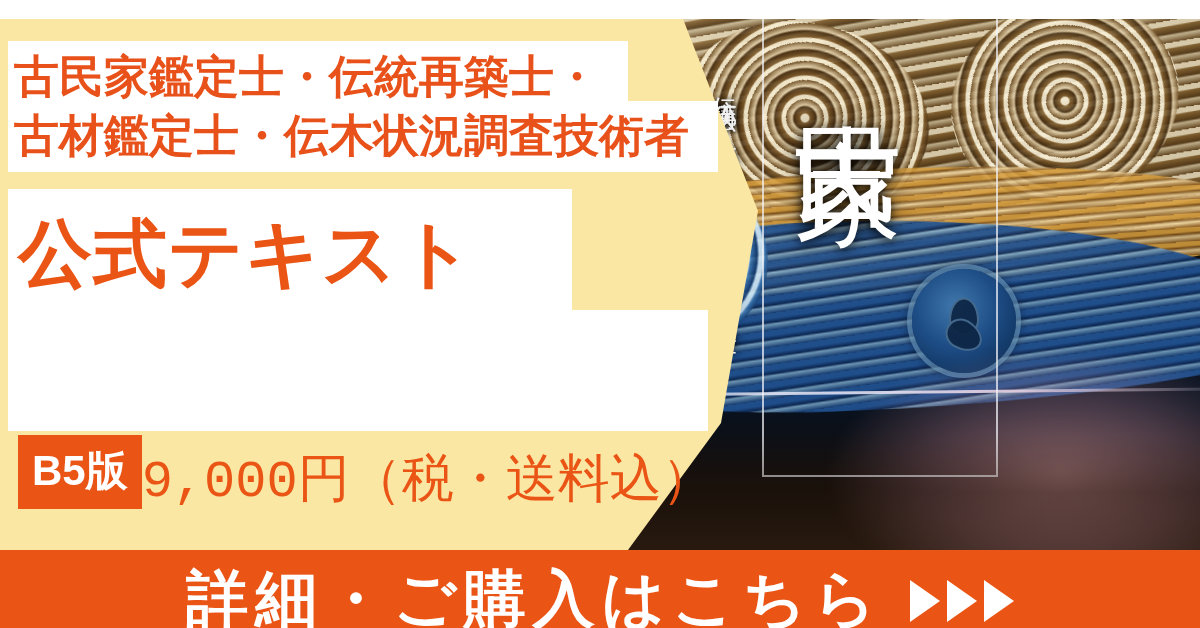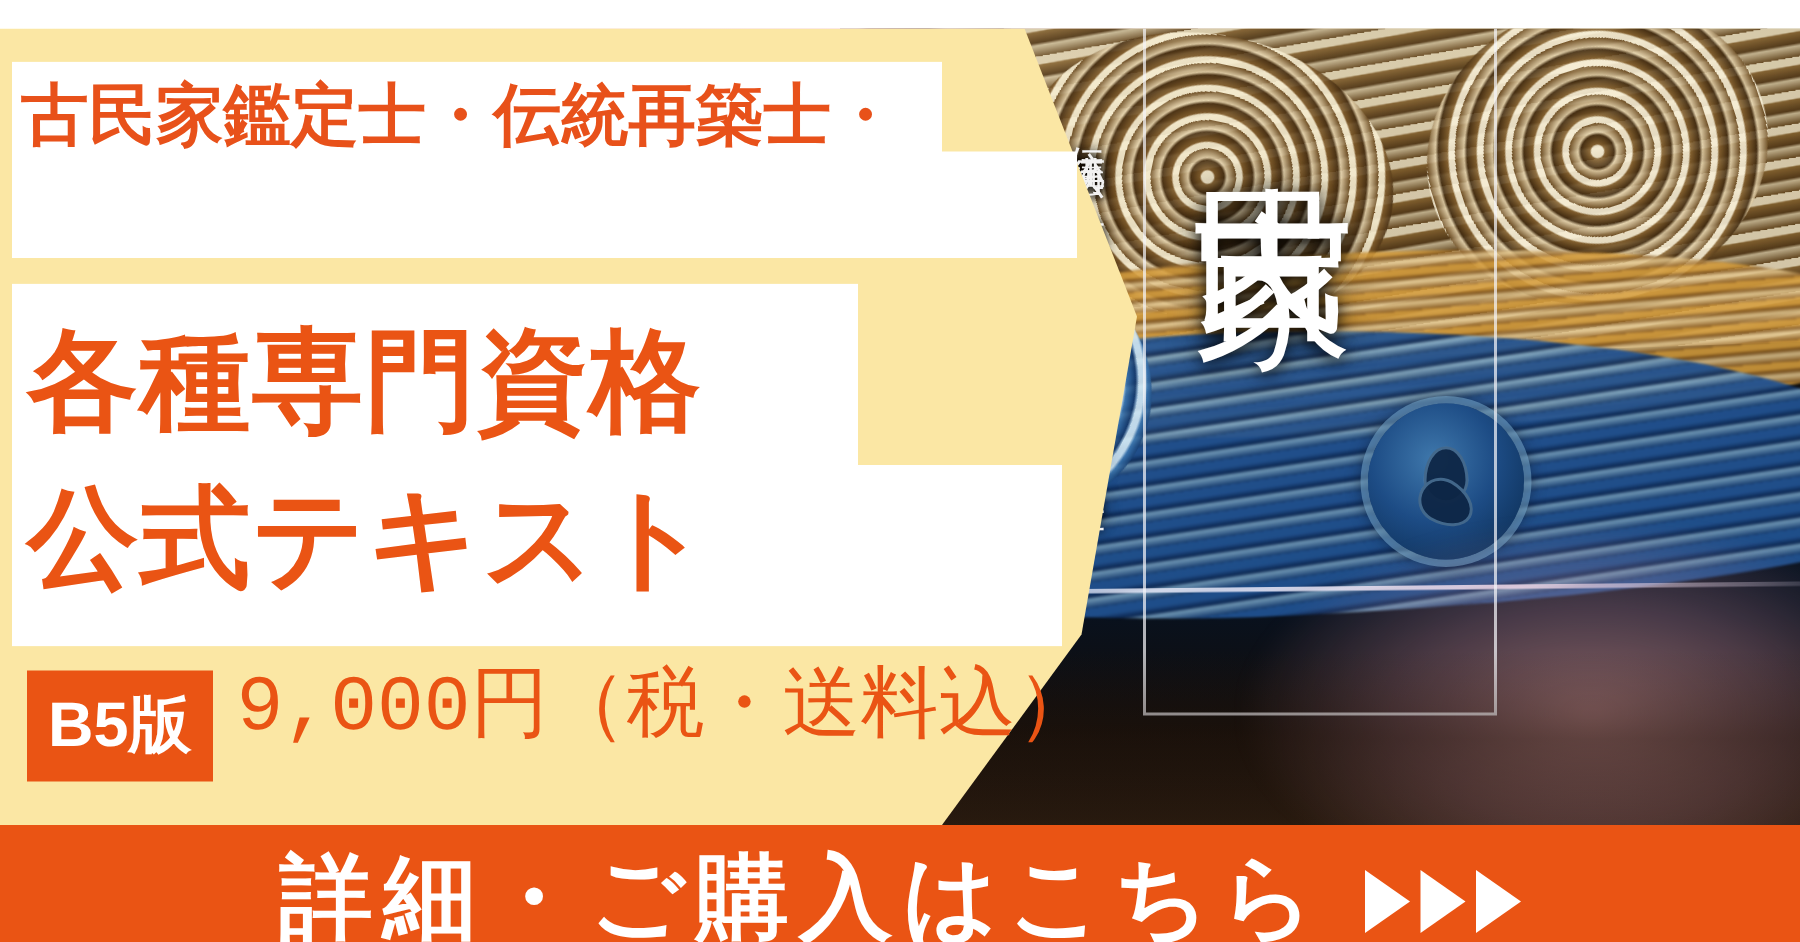--- a/index.html
+++ b/index.html
@@ -230,24 +230,24 @@
     letter-spacing: 1px;
     white-space: nowrap;
   }
   .main-title .mt-line-1 { display: block; }
   .main-title .mt-line-2 { display: block; text-align: left; padding-right: 14px; }
 
   
   .price-row {
     position: absolute;
     left: 18px;
-    top: 428px;
+    top: 416px;
     display: flex;
-    align-items: flex-start;
-    gap: 16px;
+    align-items: flex-end;
+    gap: 0;
   }
   .size-badge {
     background: #ea5414;
     color: #ffffff;
     font-size: 42px;
     font-weight: 700;
     line-height: 1;
     padding: 15px 14px 17px 14px;
     letter-spacing: 0px;
     white-space: nowrap;
@@ -322,24 +322,24 @@
 
   <div class="book-subtitle">伝統構法 古民家活用のための調査と再生の</div>
 
   <div class="cream-panel"></div>
 
   <div class="white-box-top"></div>
   <div class="white-box-main"></div>
 
   <div class="headline">
     <span class="hl-line">古民家鑑定士・伝統再築士・</span>
+    <span class="hl-line">古材鑑定士・伝木状況調査技術者</span>
   </div>
 
   <div class="main-title">
-    <span class="mt-line-1">各種専門資格</span>
     <span class="mt-line-2">公式テキスト</span>
   </div>
 
   <div class="price-row">
     <span class="size-badge">B5版</span>
     <span class="price-text">9,000円（税・送料込）</span>
   </div>
 
   <div class="cta-bar">
     <span class="cta-text">詳細・ご購入はこちら</span>

